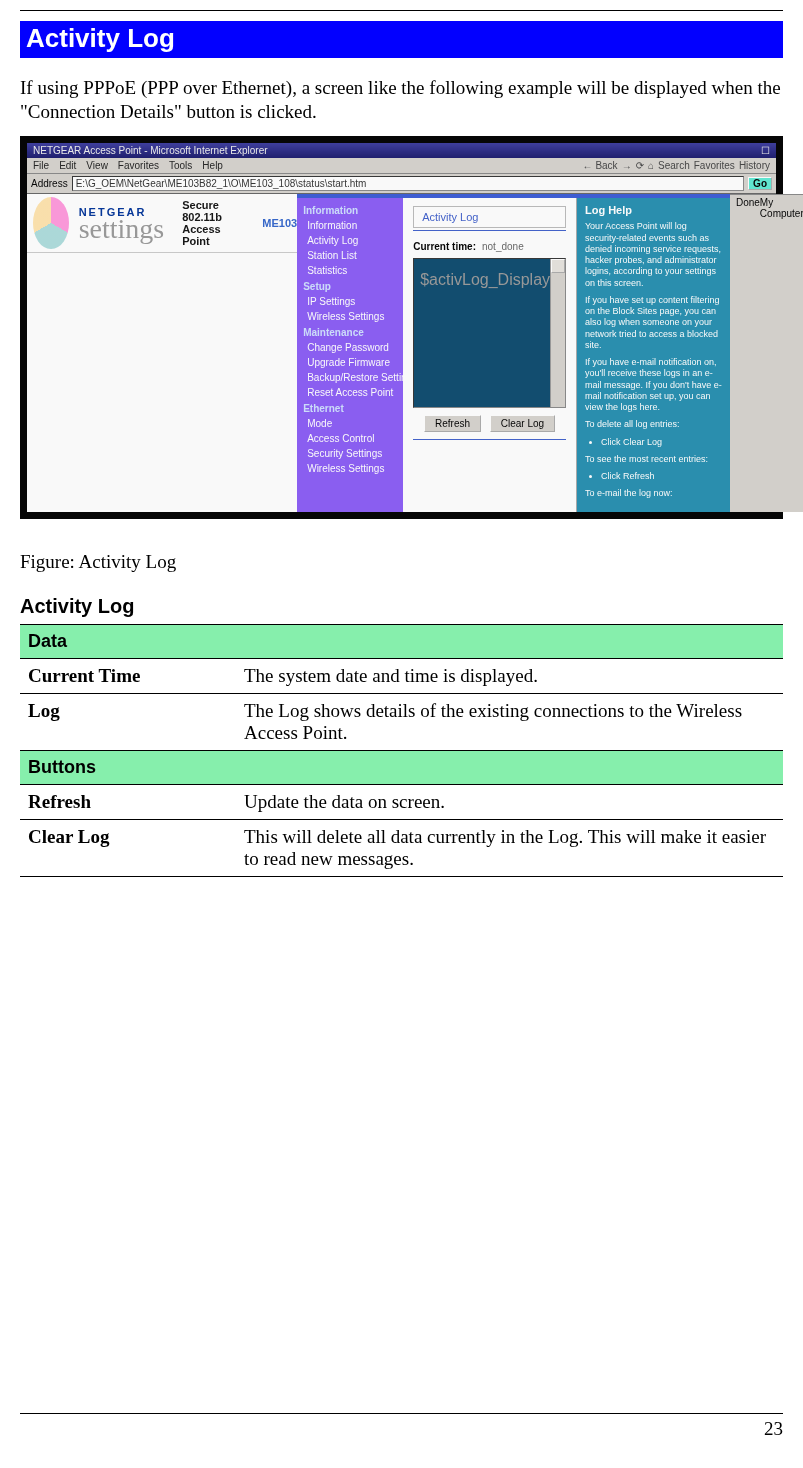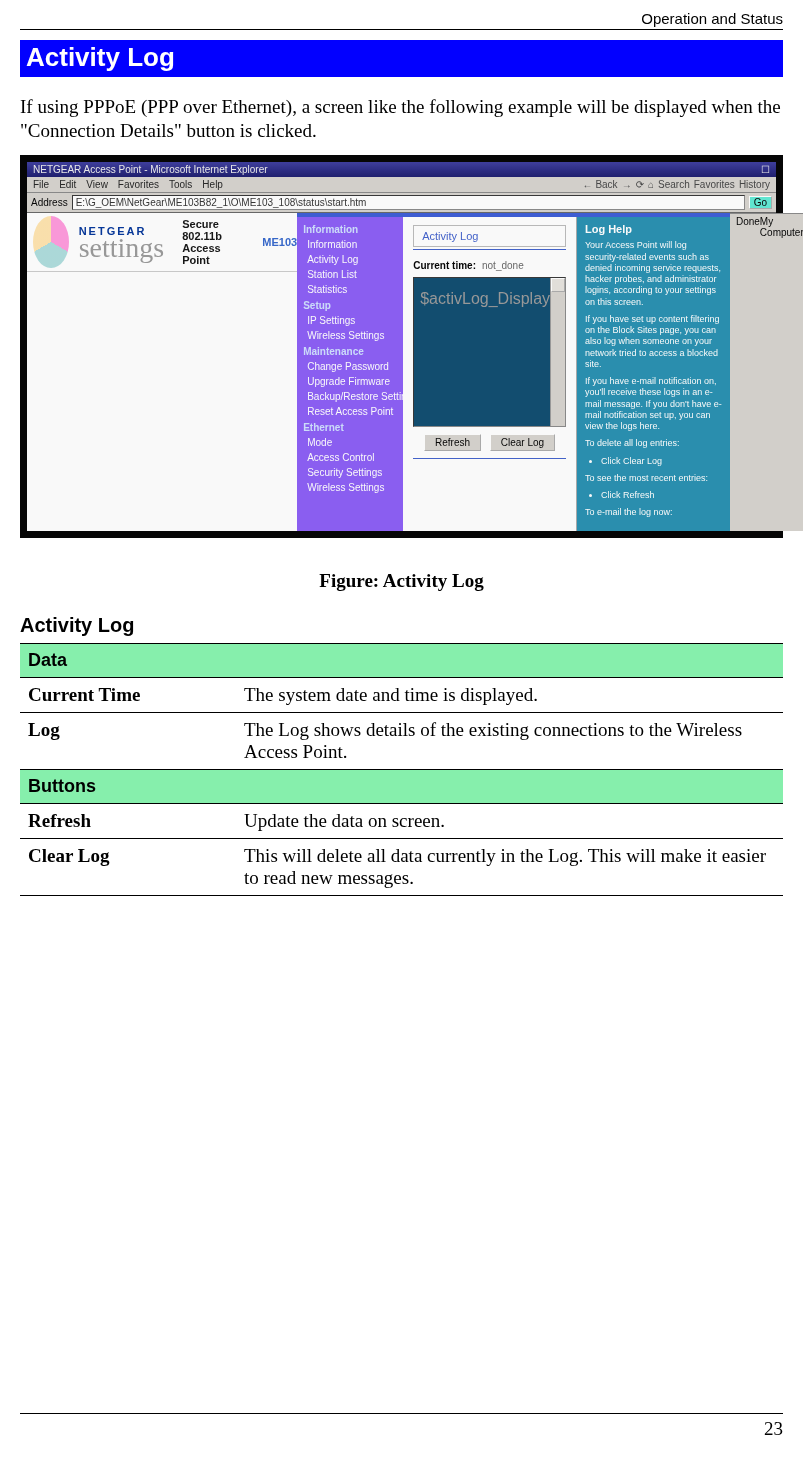--- a/index.html
+++ b/index.html
@@ -96,20 +96,21 @@
     border: 1px inset #888;
     font-size: 10px;
     padding: 1px 3px;
     color: #333;
   }
   .ie-go {
     font-size: 10px;
     background:#5eead4;
     border:1px outset #fff;
     padding:0 4px;
+    font-weight:bold;
   }
   .ng-body {
     display: flex;
   }
   .ng-topbanner {
     height: 58px;
     background: #fff;
     display: flex;
     align-items: center;
     border-bottom:1px solid #ccc;
@@ -189,22 +190,22 @@
   }
   .ng-right .hdr { font-weight:bold; font-size:11px; margin-bottom:4px;}
   .ng-right p { margin: 0 0 6px;}
   .ng-right ul { margin:2px 0 6px 16px; padding:0;}
   .ie-status {
     background:#d6d3ce; display:flex; justify-content:center;
     padding:2px 6px; border-top:1px solid #888; font-size:10px;
   }
 
   .caption {
-    text-align: center;
-    font-weight: bold;
+    text-align: left;
+    font-weight: normal;
     font-size: 19px;
     margin: 12px 0 14px;
   }
   .sub-heading {
     font-family: Arial, Helvetica, sans-serif;
     font-weight: bold;
     font-size: 20px;
     margin: 8px 0 6px;
   }
   table.doc-table {
@@ -237,21 +238,20 @@
   }
   .page-num {
     text-align: right;
     font-size: 19px;
   }
 </style>
 </head>
 <body>
 
 <div class="page">
-  <div class="top-right-header">Operation and Status</div>
   <hr class="top-line">
 
   <div class="blue-heading">Activity Log</div>
 
   <p class="intro">If using PPPoE (PPP over Ethernet), a screen like the following example will be displayed when the "Connection Details" button is clicked.</p>
 
   <div class="screenshot">
     <div class="ie-titlebar">
       <span>NETGEAR Access Point - Microsoft Internet Explorer</span>
       <span>☐</span>

